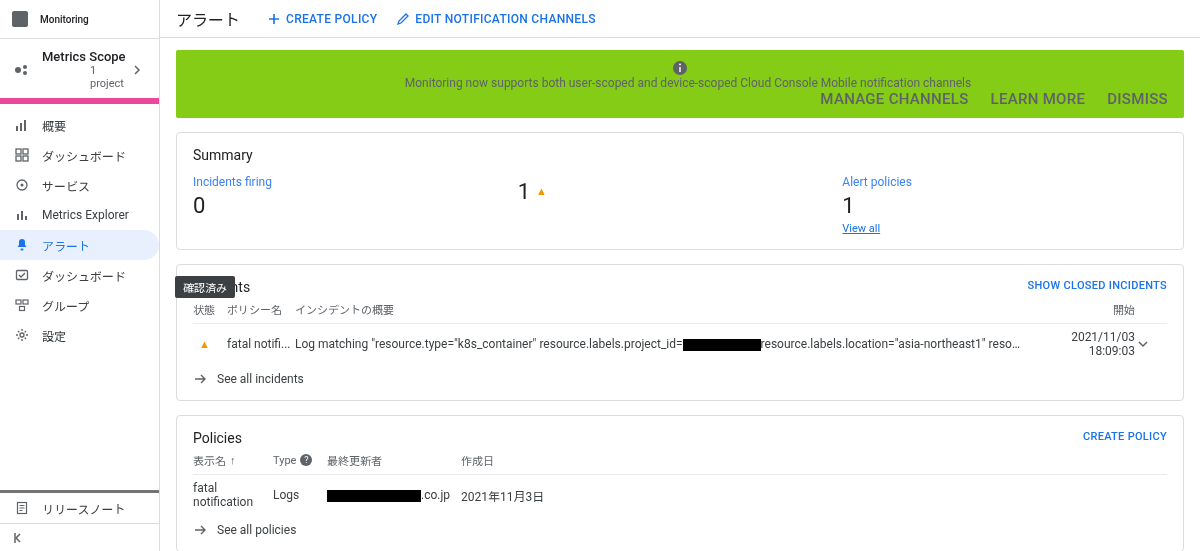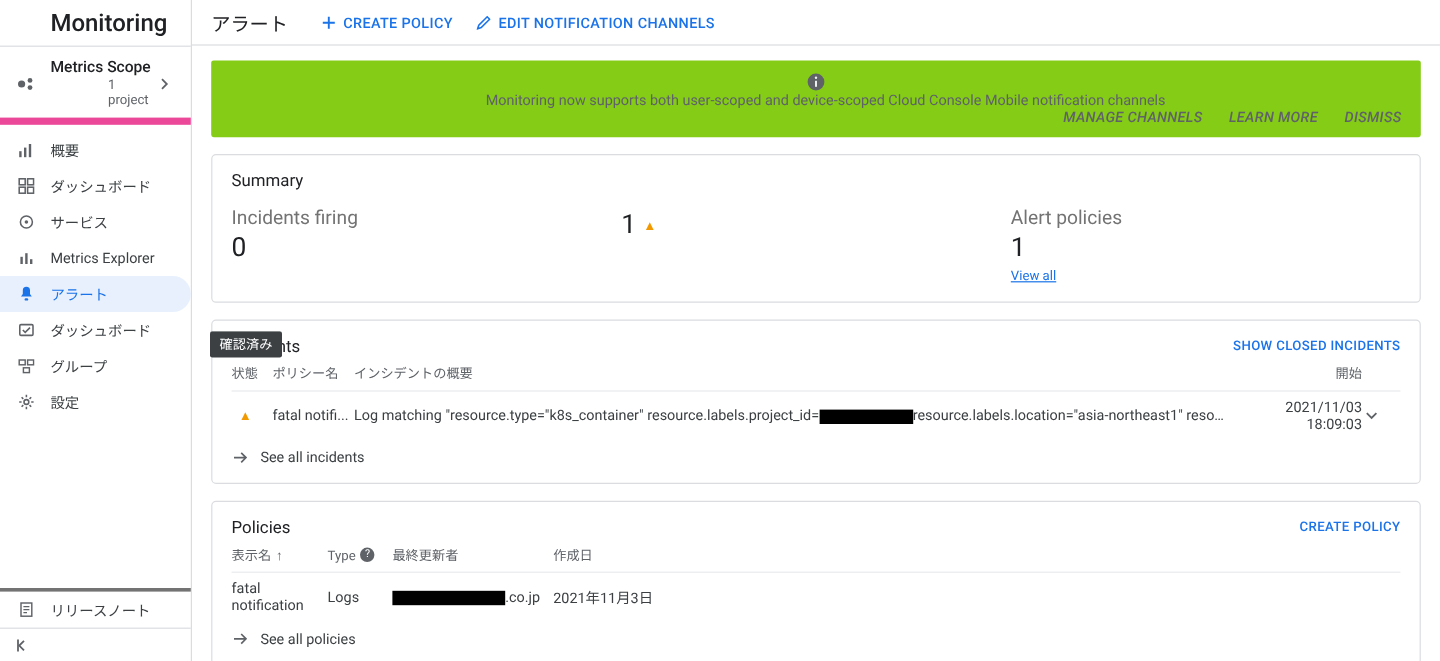--- a/index.html
+++ b/index.html
@@ -1,20 +1,20 @@
 <!DOCTYPE html>
 <html><head>
 <meta charset="utf-8">
 <style>
   * { box-sizing: border-box; }
   html, body { margin:0; padding:0; font-family: Roboto, "Helvetica Neue", Arial, "Noto Sans JP", sans-serif; font-size:13px; color:#202124; background:#fff; }
   .page { width:1200px; height:551px; position:relative; display:flex; }
   
   .sidebar { width:160px; border-right:1px solid #dadce0; display:flex; flex-direction:column; }
-  .side-head { display:flex; align-items:center; padding:0 30px; height:38px; font-size:20px; font-weight:500; }
+  .side-head { display:flex; align-items:center; padding:0 12px; height:38px; font-size:10px; font-weight:500; }
   .side-head .logo { width:16px; height:16px; background:#5f6368; border-radius:2px; margin-right:12px; display:inline-block; }
   .scope { border-top:1px solid #dadce0; border-bottom:6px solid #ec4899; display:flex; align-items:center; padding:10px 14px 8px; }
   .scope .icon { width:16px; margin-right:12px; color:#5f6368; }
   .scope .title { font-size:13px; font-weight:500; }
   .scope .sub { font-size:11px; color:#5f6368;margin-left:48px; }
   .scope .chev { margin-left:auto; color:#5f6368; }
   .nav { padding-top:6px; }
   .nav-item { display:flex; align-items:center; height:30px; padding:0 14px; font-size:12px; color:#3c4043; cursor:pointer; }
   .nav-item .icon { width:16px; margin-right:12px; color:#5f6368; display:flex; align-items:center; justify-content:center; }
   .nav-item.selected { color:#1a73e8; background:#e8f0fe; border-top-right-radius:16px; border-bottom-right-radius:16px; }
@@ -25,26 +25,26 @@
   
   .main { flex:1; display:flex; flex-direction:column; overflow:hidden; }
   .toolbar { display:flex; align-items:center; height:38px; padding:0 16px; border-bottom:1px solid #dadce0; }
   .toolbar h1 { font-size:16px; font-weight:400; margin:0 28px 0 0; }
   .tbtn { display:flex; align-items:center; color:#1a73e8; font-size:12px; font-weight:500; letter-spacing:.3px; cursor:pointer; margin-right:20px; }
   .tbtn .icon { margin-right:6px; }
   .content { flex:1; background:#fff; padding:12px 16px; overflow:auto; }
   .banner { background:#84cc16; border-radius:2px; display:flex; align-items:center; padding:10px 16px; font-size:12px; color:#5f6368;flex-direction:column; }
   .banner .msg { margin-left:16px; }
   .banner .actions { margin-left:auto; display:flex; gap:22px; }
-  .banner .actions span { color:#5f6368; font-weight:500; font-size:12px; letter-spacing:.3px; cursor:pointer;font-style:italic; }
+  .banner .actions span { color:#5f6368; font-weight:500; font-size:15px; letter-spacing:.3px; cursor:pointer; }
   .card { border:1px solid #dadce0; border-radius:4px; margin-top:14px; padding:14px 16px; }
   .card h2 { font-size:14px; font-weight:400; margin:0 0 12px; }
   .stats { display:flex; }
   .stat { flex:1; }
-  .stat .label { font-size:16px; color:#737373; }
+  .stat .label { font-size:12px; color:#3b82f6; }
   .stat .value { font-size:22px; margin-top:4px; display:flex; align-items:center; }
   .warn { color:#f29900; font-size:11px; margin-left:6px; }
   .linkish { font-size:11px; color:#1a73e8; text-decoration:underline; cursor:pointer; margin-top:4px; display:inline-block; }
   
   .section-head { display:flex; align-items:flex-start; }
   .section-head h2 { font-size:14px; font-weight:400; margin:0; }
   .section-head .rightlink { margin-left:auto; color:#1a73e8; font-size:11px; font-weight:500; letter-spacing:.3px; cursor:pointer; }
   .inc-head { display:flex; font-size:11px; color:#5f6368; padding:6px 0; border-bottom:1px solid #e8eaed; }
   .col-state { width:34px; }
   .col-policy { width:68px; }

